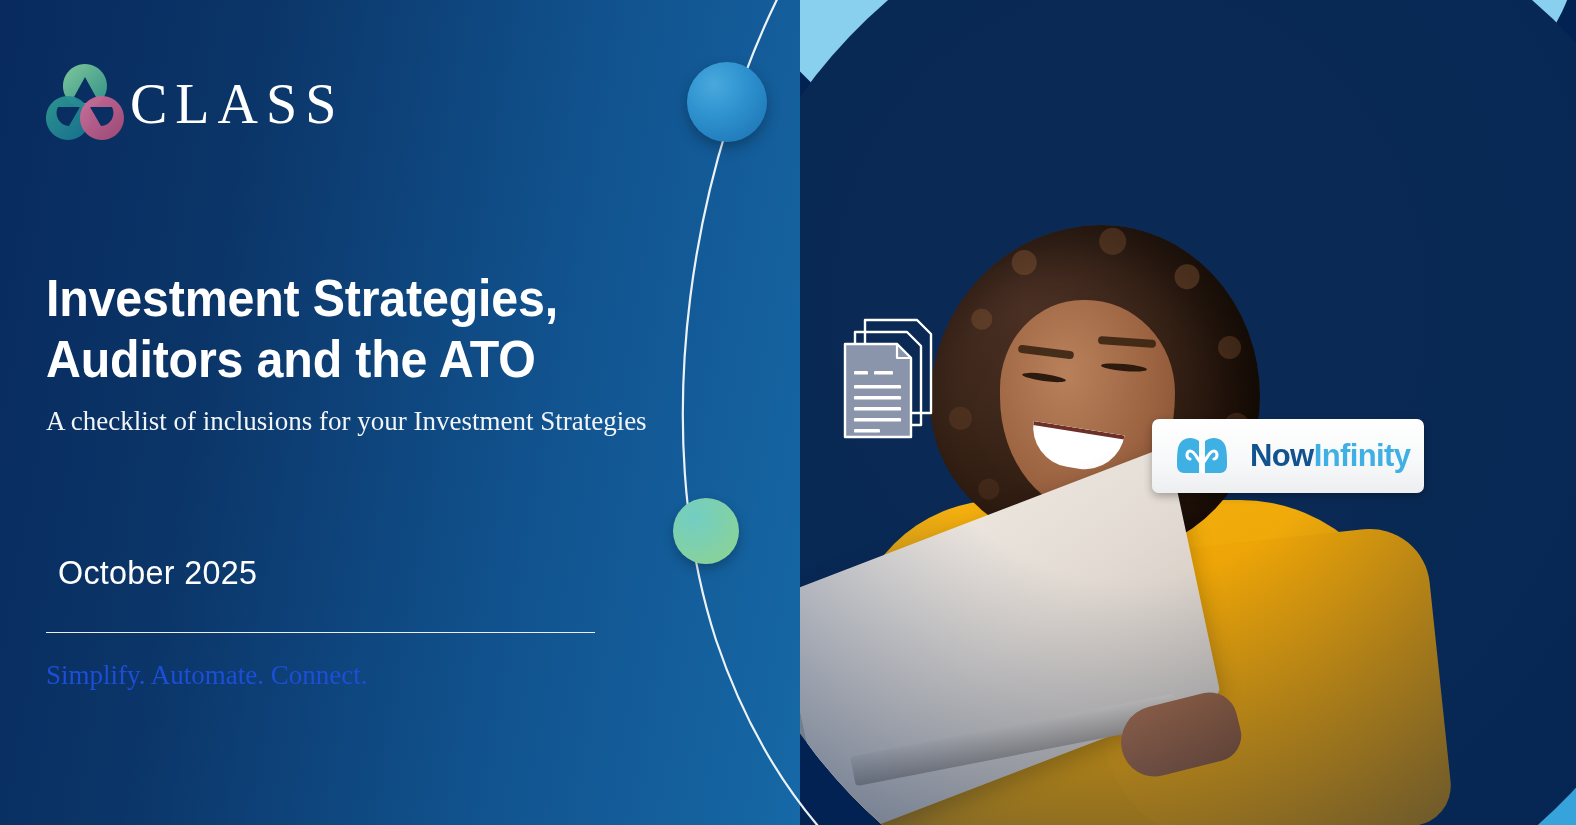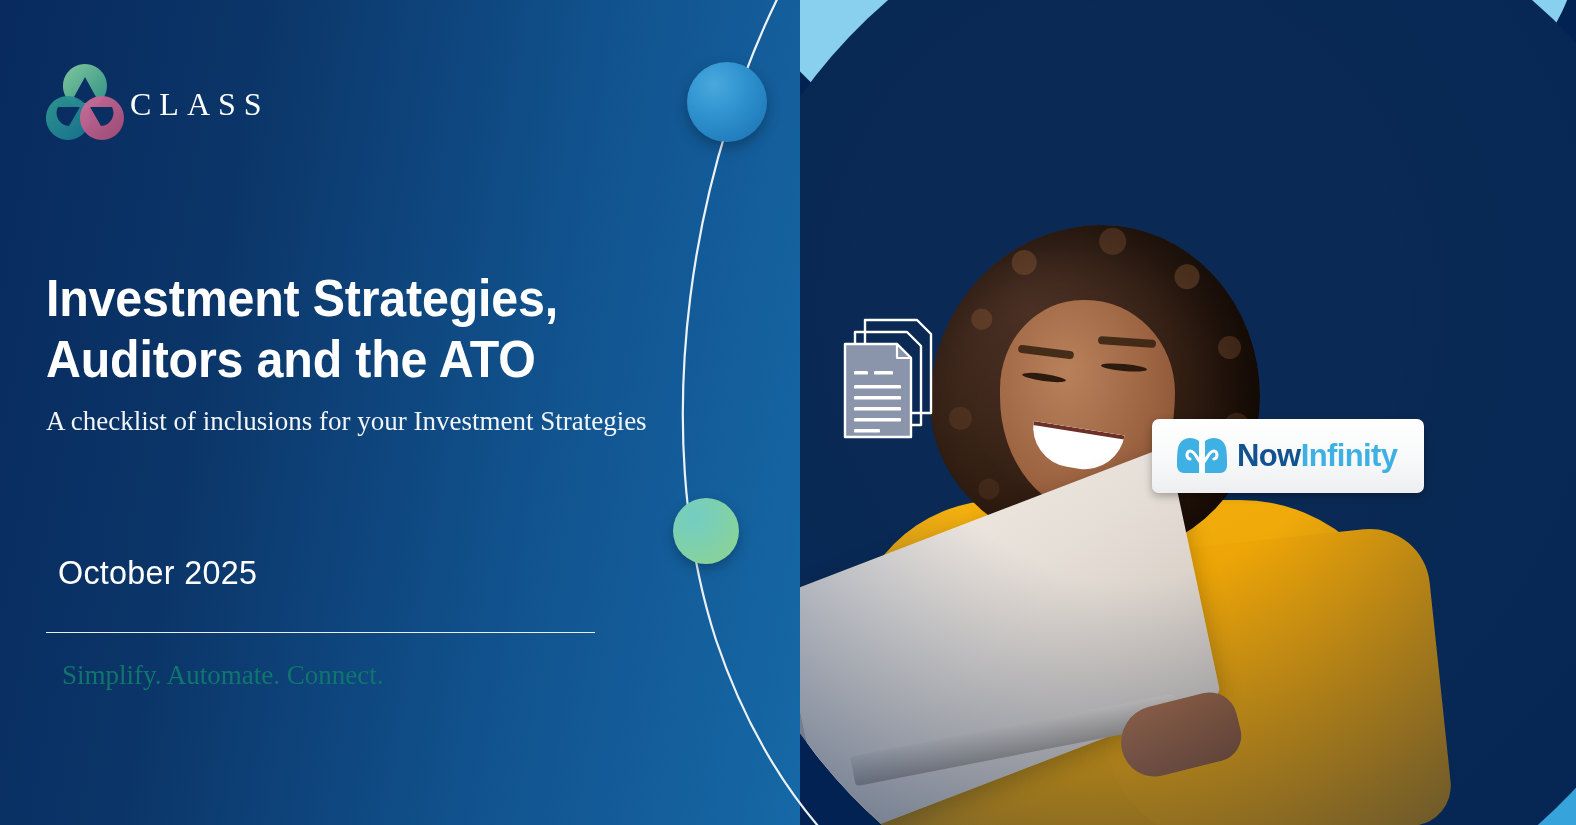--- a/index.html
+++ b/index.html
@@ -283,21 +283,21 @@
     position: absolute;
     left: 46px;
     top: 62px;
     z-index: 10;
     display: flex;
     align-items: center;
   }
   .logo-word {
     color: #ffffff;
     font-family: "Liberation Serif", serif;
-    font-size: 32px;
+    font-size: 56px;
     letter-spacing: 8px;
     margin-left: 6px;
     line-height: 1;
     white-space: nowrap;
   }
 
   
   .text-col {
     position: absolute;
     left: 46px;
@@ -346,25 +346,24 @@
     top: 632px;
     left: 0;
     width: 549px;
     height: 1px;
     background: #e9eff0;
   }
   .tagline {
     position: absolute;
     top: 658px;
     left: 0;
-    color: #0f766e;
+    color: #1d4ed8;
     font-family: "Liberation Serif", serif;
     font-size: 27px;
     line-height: 34px;
-    margin-left: 16px;
   }
 
   
   .doc-icon {
     position: absolute;
     left: 843px;
     top: 313px;
     z-index: 5;
   }
 
@@ -382,21 +381,21 @@
     align-items: center;
     padding-left: 22px;
     box-sizing: border-box;
     z-index: 8;
   }
   .ni-text {
     font-family: "Liberation Sans", sans-serif;
     font-size: 31px;
     font-weight: 700;
     letter-spacing: -0.6px;
-    margin-left: 7px;
+    margin-left: 20px;
     white-space: nowrap;
   }
   .ni-now { color: #12528f; }
   .ni-inf { color: #3fb0e4; }
 </style>
 </head>
 <body>
 
 <div class="slide">
 

